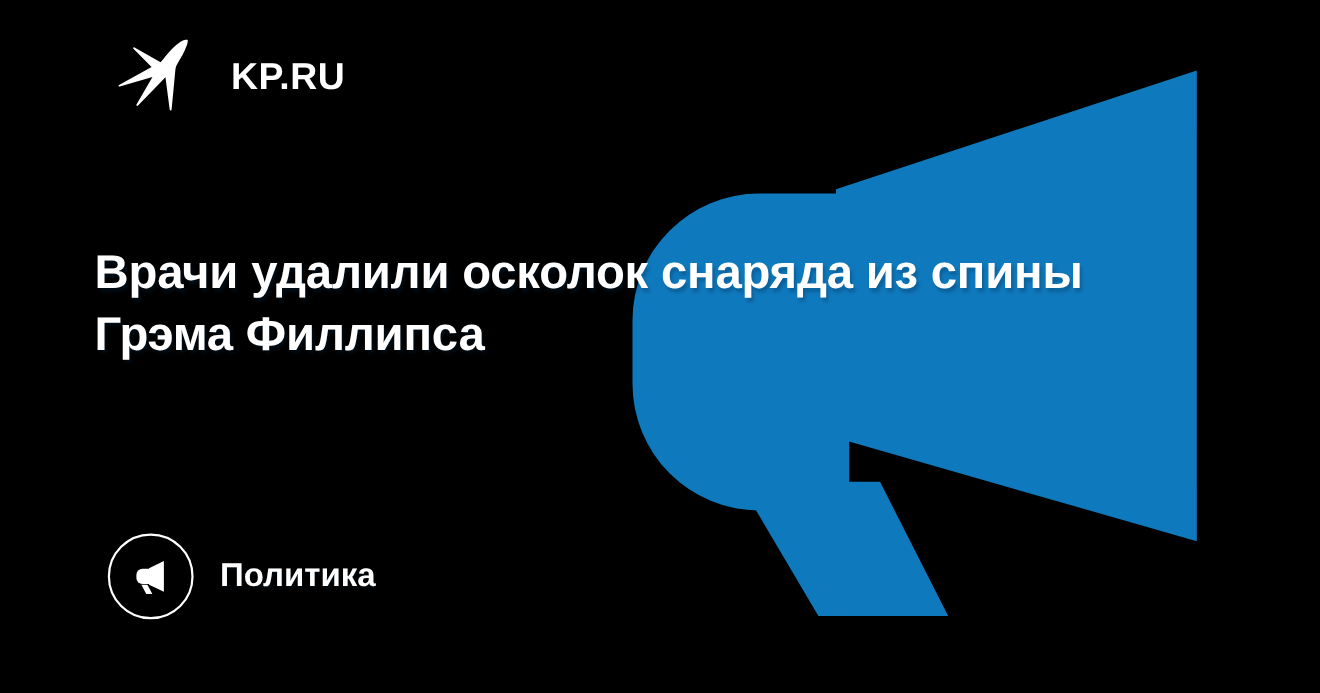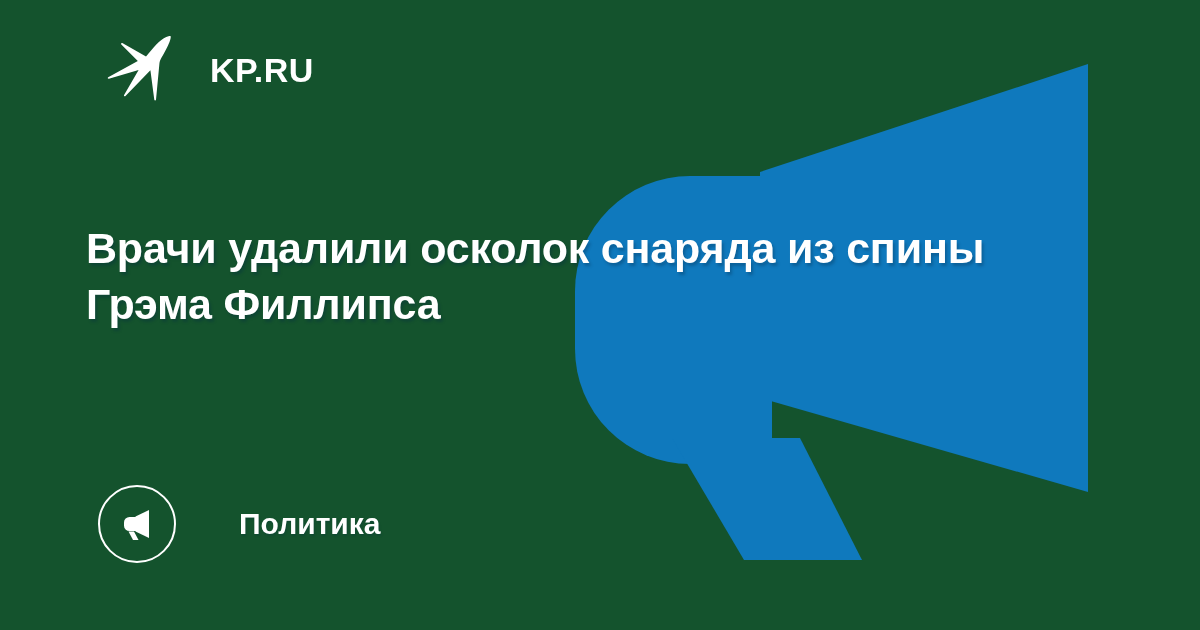--- a/index.html
+++ b/index.html
@@ -7,21 +7,21 @@
     margin: 0;
     padding: 0;
     background: #ffffff;
   }
 
   .card {
     position: relative;
     width: 1200px;
     height: 630px;
     overflow: hidden;
-    background: #14532d;
+    background: #000000;
     font-family: "Liberation Sans", "DejaVu Sans", sans-serif;
     -webkit-font-smoothing: antialiased;
   }
 
   
   .watermark {
     position: absolute;
     inset: 0;
     pointer-events: none;
   }
@@ -95,21 +95,21 @@
     align-items: center;
     justify-content: center;
     flex: 0 0 auto;
   }
   .category-circle svg {
     display: block;
     width: 40px;
     height: 40px;
   }
   .category-label {
-    margin-left: 63px;
+    margin-left: 24px;
     color: #ffffff;
     font-size: 30px;
     font-weight: bold;
     line-height: 1;
     white-space: nowrap;
     text-shadow: 1px 2px 2px rgba(0, 40, 70, 0.22);
   }
 </style>
 </head>
 <body>

